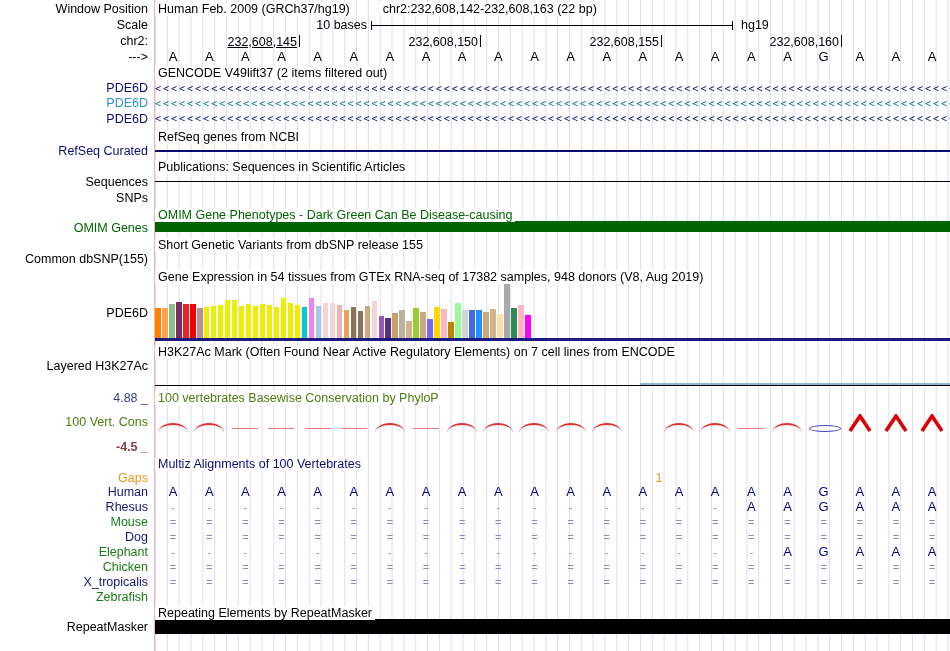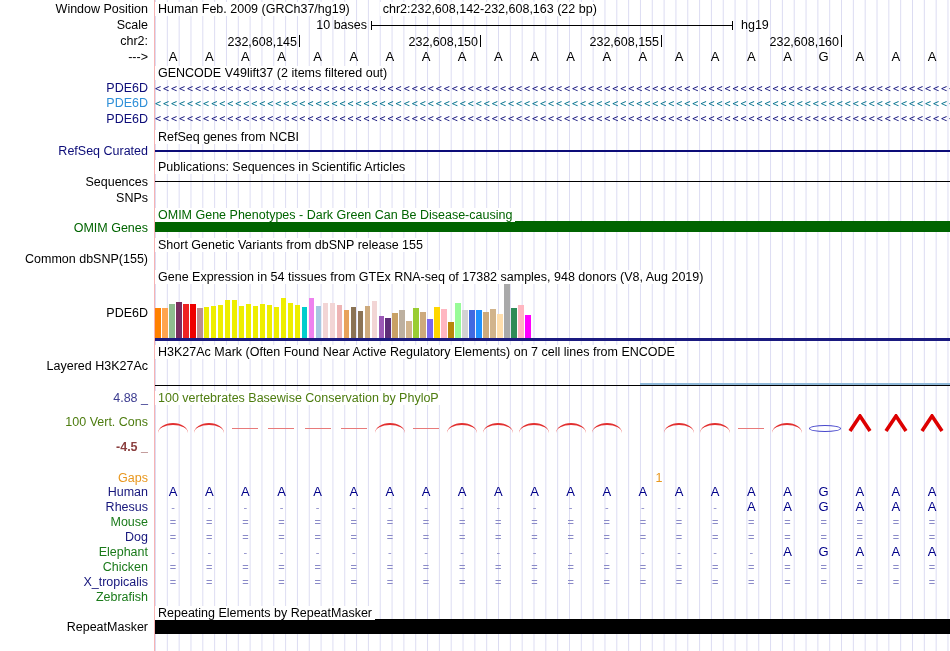--- a/index.html
+++ b/index.html
@@ -56,30 +56,31 @@
     <span>chr2:232,608,142-232,608,163 (22 bp)</span>
   </div>
   <div class="ctitle" style="top:66px"><span>GENCODE V49lift37 (2 items filtered out)</span></div>
   <div class="ctitle" style="top:130px"><span>RefSeq genes from NCBI</span></div>
   <div class="ctitle" style="top:160px"><span>Publications: Sequences in Scientific Articles</span></div>
   <div class="ctitle green" style="top:208px"><span>OMIM Gene Phenotypes - Dark Green Can Be Disease-causing</span></div>
   <div class="ctitle" style="top:238px"><span>Short Genetic Variants from dbSNP release 155</span></div>
   <div class="ctitle" style="top:270px"><span>Gene Expression in 54 tissues from GTEx RNA-seq of 17382 samples, 948 donors (V8, Aug 2019)</span></div>
   <div class="ctitle" style="top:345px"><span>H3K27Ac Mark (Often Found Near Active Regulatory Elements) on 7 cell lines from ENCODE</span></div>
   <div class="ctitle slate" style="top:391px"><span>100 vertebrates Basewise Conservation by PhyloP</span></div>
+  <div class="ctitle navy" style="top:457px"><span>Multiz Alignments of 100 Vertebrates</span></div>
   <div class="ctitle" style="top:606px"><span>Repeating Elements by RepeatMasker</span></div>
 
   <div class="abs" style="left:155px;top:18px;width:212px;text-align:right;z-index:4">10 bases</div>
   <div class="abs" style="left:371px;top:25px;width:361px;height:1px;background:#000;z-index:4"></div>
   <div class="tickv" style="left:371px;top:21px;height:9px"></div>
   <div class="tickv" style="left:732px;top:21px;height:9px"></div>
   <div class="abs" style="left:741px;top:18px;z-index:4">hg19</div>
 
   <div id="coords">
-      <div class="coordlbl" style="left: 213px; top: 35px; width: 84px; text-align: right;">232,608,145</div>
+      <div class="coordlbl" style="left: 213px; top: 35px; width: 84px; text-align: right; text-decoration: underline;">232,608,145</div>
       <div class="tickv" style="left: 299px; top: 35px; height: 12px;"></div>
       <div class="coordlbl" style="left: 394px; top: 35px; width: 84px; text-align: right;">232,608,150</div>
       <div class="tickv" style="left: 480px; top: 35px; height: 12px;"></div>
       <div class="coordlbl" style="left: 575px; top: 35px; width: 84px; text-align: right;">232,608,155</div>
       <div class="tickv" style="left: 661px; top: 35px; height: 12px;"></div>
       <div class="coordlbl" style="left: 755px; top: 35px; width: 84px; text-align: right;">232,608,160</div>
       <div class="tickv" style="left: 841px; top: 35px; height: 12px;"></div>
     </div>
 
   <div id="seq-row" class="seqrow" style="top:50px">

